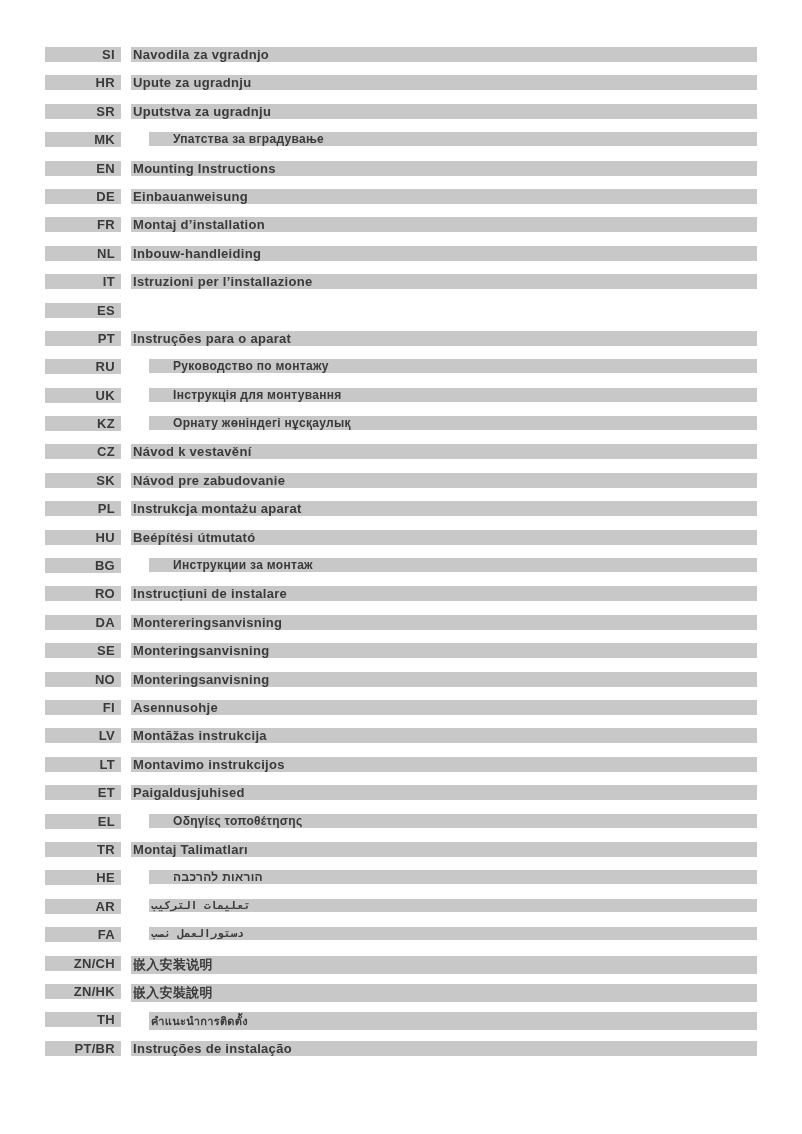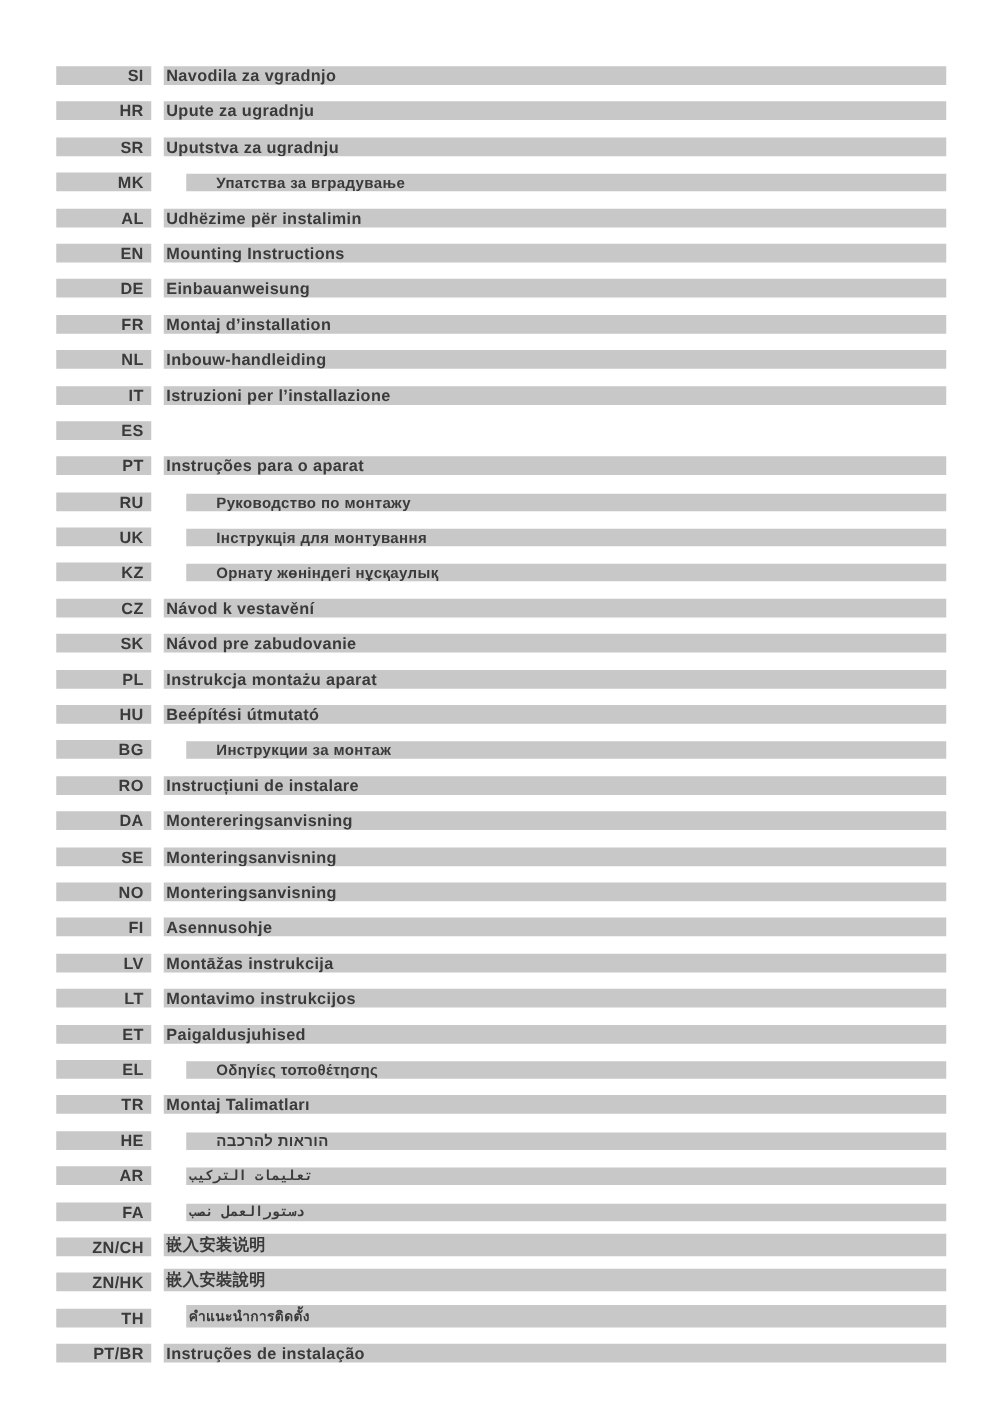--- a/index.html
+++ b/index.html
@@ -12,21 +12,21 @@
     overflow: hidden;
   }
   .language-list {
     position: absolute;
     left: 45px;
     top: 47px;
     width: 712px;
   }
   .row {
     display: flex;
-    align-items: flex-end;
+    align-items: flex-start;
     height: 21px;
     margin-bottom: 7.4px;
     font-weight: 700;
     color: var(--ink, #3a3a3a);
   }
   .cell {
     background: var(--bar, #c8c8c8);
     display: flex;
     align-items: center;
   }
@@ -80,25 +80,20 @@
     <span class="divider"></span>
     <span class="cell label">Uputstva za ugradnju</span>
   </div>
 
   <div class="row wide">
     <span class="cell code">MK</span>
     <span class="divider"></span>
     <span class="cell label">Упатства за вградување</span>
   </div>
 
-  <div class="row latin">
-    <span class="cell code">AL</span>
-    <span class="divider"></span>
-    <span class="cell label">Udhëzime për instalimin</span>
-  </div>
 
   <div class="row latin">
     <span class="cell code">EN</span>
     <span class="divider"></span>
     <span class="cell label">Mounting Instructions</span>
   </div>
 
   <div class="row latin">
     <span class="cell code">DE</span>
     <span class="divider"></span>

